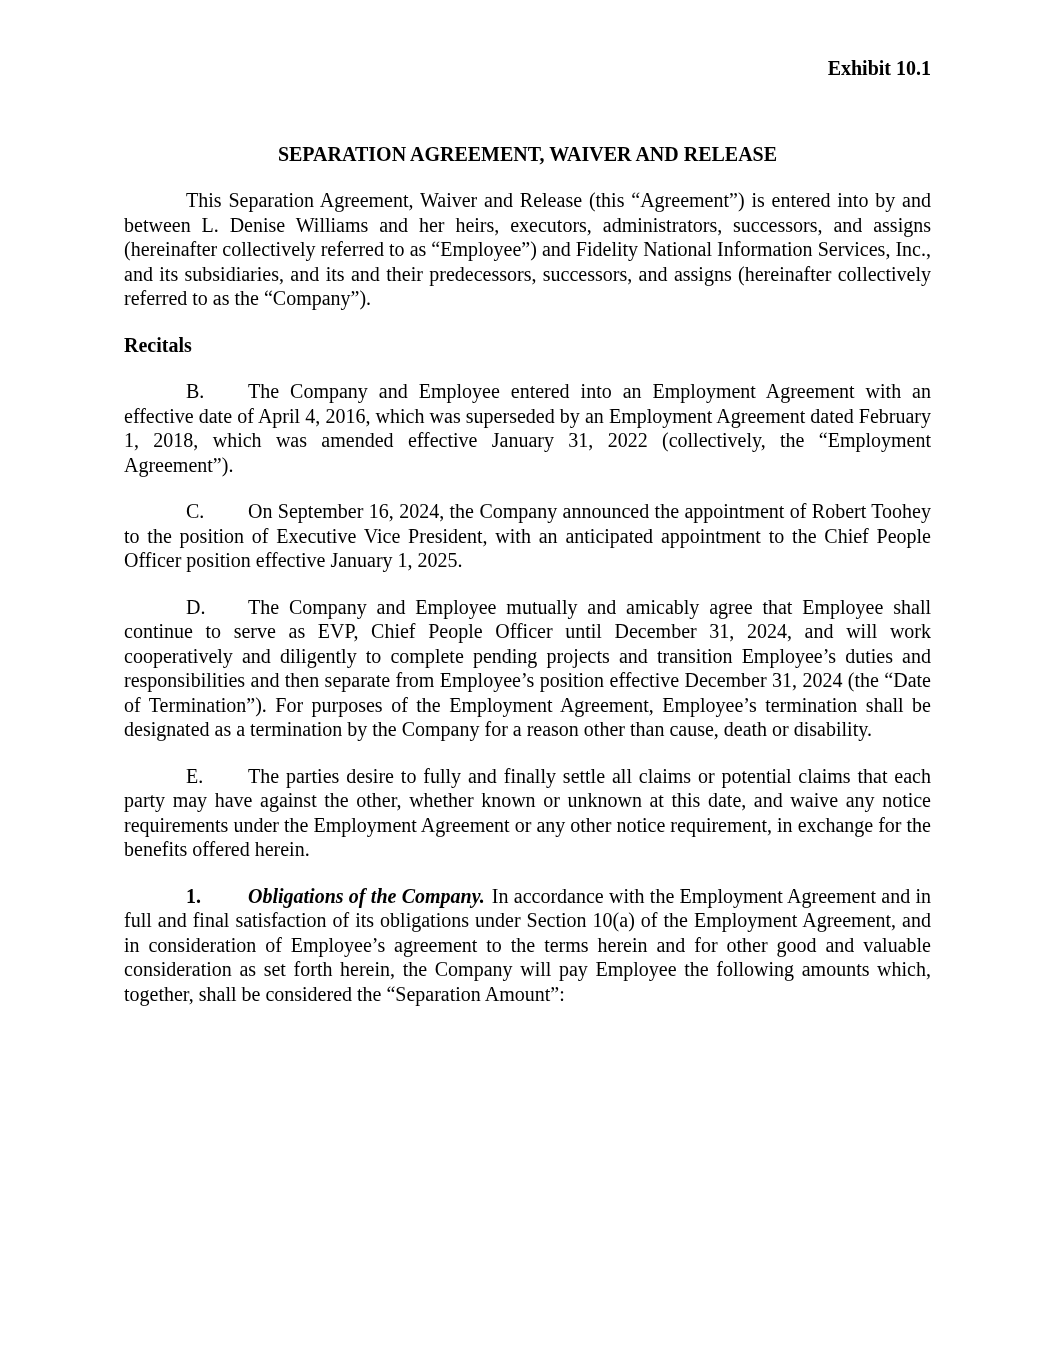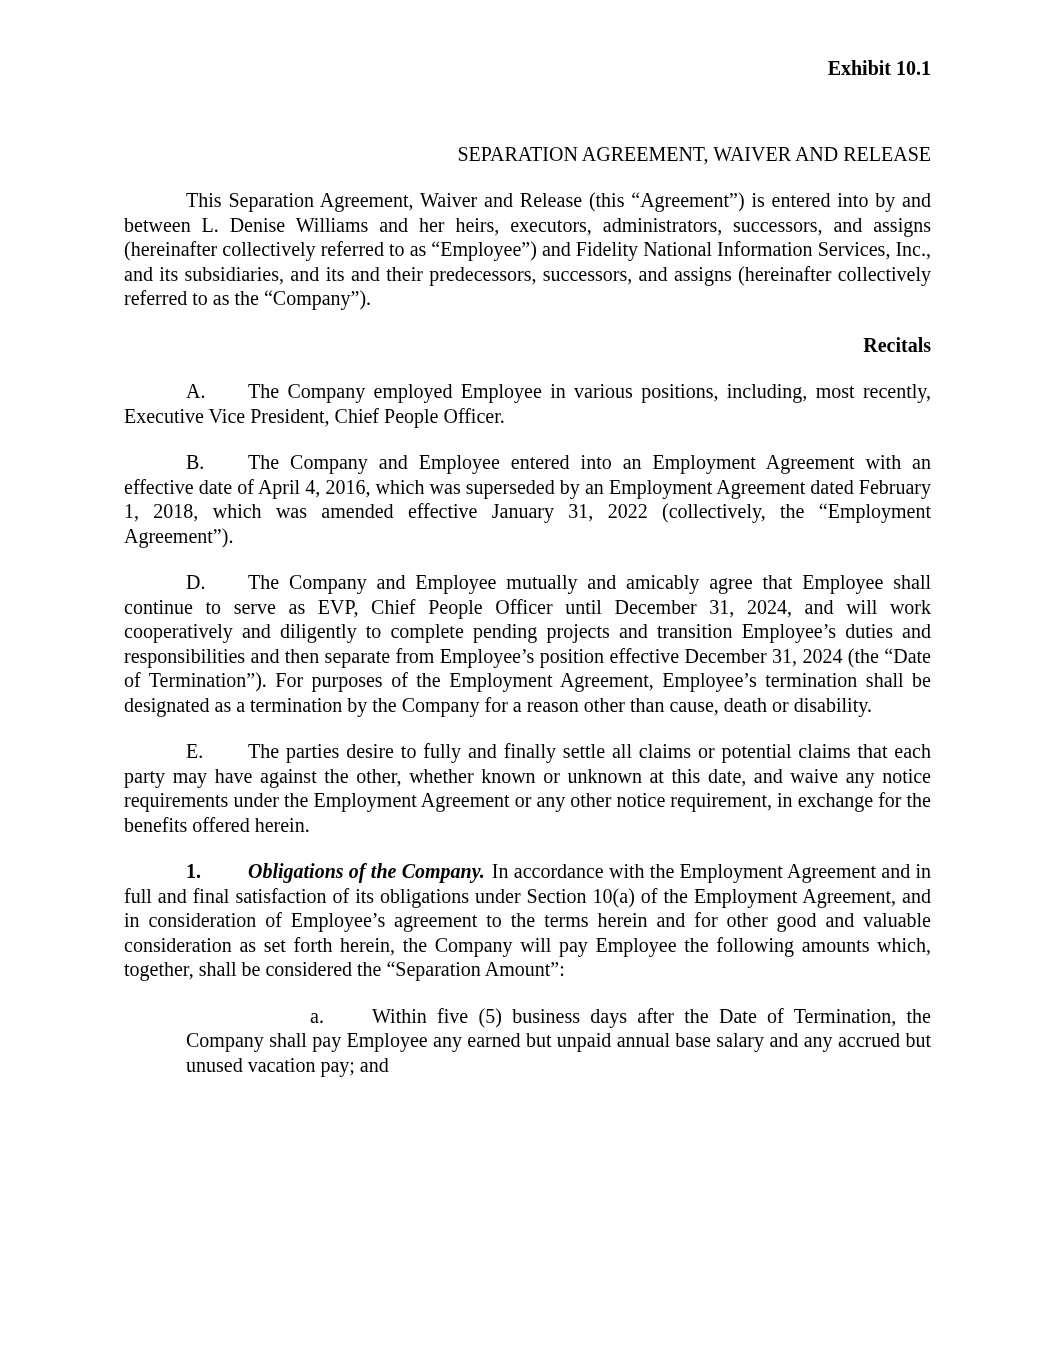--- a/index.html
+++ b/index.html
@@ -19,33 +19,33 @@
     font-size: 20px;
     line-height: 24.5px;
     color: #000000;
   }
   .exhibit {
     text-align: right;
     font-weight: bold;
     margin: 0 0 0 0;
   }
   .doc-title {
-    text-align: right;
-    font-weight: normal;
+    text-align: center;
+    font-weight: bold;
     margin: 61px 0 0 0;
     font-size: 20px;
     line-height: 24.5px;
   }
   p.body-para {
     margin: 22px 0 0 0;
     text-align: justify;
     text-indent: 62px;
   }
   .section-heading {
-    text-align: right;
+    text-align: left;
     font-weight: bold;
     margin: 22px 0 0 0;
     font-size: 20px;
     line-height: 24.5px;
   }
   .num-label {
     display: inline-block;
     width: 62px;
     text-indent: 0;
   }
@@ -69,27 +69,26 @@
 <div class="page">
 
   <div class="exhibit">Exhibit 10.1</div>
 
   <h1 class="doc-title">SEPARATION AGREEMENT, WAIVER AND RELEASE</h1>
 
   <p class="body-para">This Separation Agreement, Waiver and Release (this “Agreement”) is entered into by and between L. Denise Williams and her heirs, executors, administrators, successors, and assigns (hereinafter collectively referred to as “Employee”) and Fidelity National Information Services, Inc., and its subsidiaries, and its and their predecessors, successors, and assigns (hereinafter collectively referred to as the “Company”).</p>
 
   <h2 class="section-heading">Recitals</h2>
 
-  <p class="body-para"><span class="num-label">A.</span><span>The Company employed Employee in various positions, including, most recently, Executive Vice President, Chief People Officer.</span></p>
 
   <p class="body-para"><span class="num-label">B.</span><span>The Company and Employee entered into an Employment Agreement with an effective date of April 4, 2016, which was superseded by an Employment Agreement dated February 1, 2018, which was amended effective January 31, 2022 (collectively, the “Employment Agreement”).</span></p>
 
+  <p class="body-para"><span class="num-label">C.</span><span>On September 16, 2024, the Company announced the appointment of Robert Toohey to the position of Executive Vice President, with an anticipated appointment to the Chief People Officer position effective January 1, 2025.</span></p>
 
   <p class="body-para"><span class="num-label">D.</span><span>The Company and Employee mutually and amicably agree that Employee shall continue to serve as EVP, Chief People Officer until December 31, 2024, and will work cooperatively and diligently to complete pending projects and transition Employee’s duties and responsibilities and then separate from Employee’s position effective December 31, 2024 (the “Date of Termination”).  For purposes of the Employment Agreement, Employee’s termination shall be designated as a termination by the Company for a reason other than cause, death or disability.</span></p>
 
   <p class="body-para"><span class="num-label">E.</span><span>The parties desire to fully and finally settle all claims or potential claims that each party may have against the other, whether known or unknown at this date, and waive any notice requirements under the Employment Agreement or any other notice requirement, in exchange for the benefits offered herein.</span></p>
 
 
   <p class="body-para"><span class="num-label bold">1.</span><span class="lead">Obligations of the Company.</span><span>In accordance with the Employment Agreement and in full and final satisfaction of its obligations under Section 10(a) of the Employment Agreement, and in consideration of Employee’s agreement to the terms herein and for other good and valuable consideration as set forth herein, the Company will pay Employee the following amounts which, together, shall be considered the “Separation Amount”:</span></p>
 
-  <p class="sub-para"><span class="num-label">a.</span><span>Within five (5) business days after the Date of Termination, the Company shall pay Employee any earned but unpaid annual base salary and any accrued but unused vacation pay; and</span></p>
 
 </div>
 
 </body></html>

